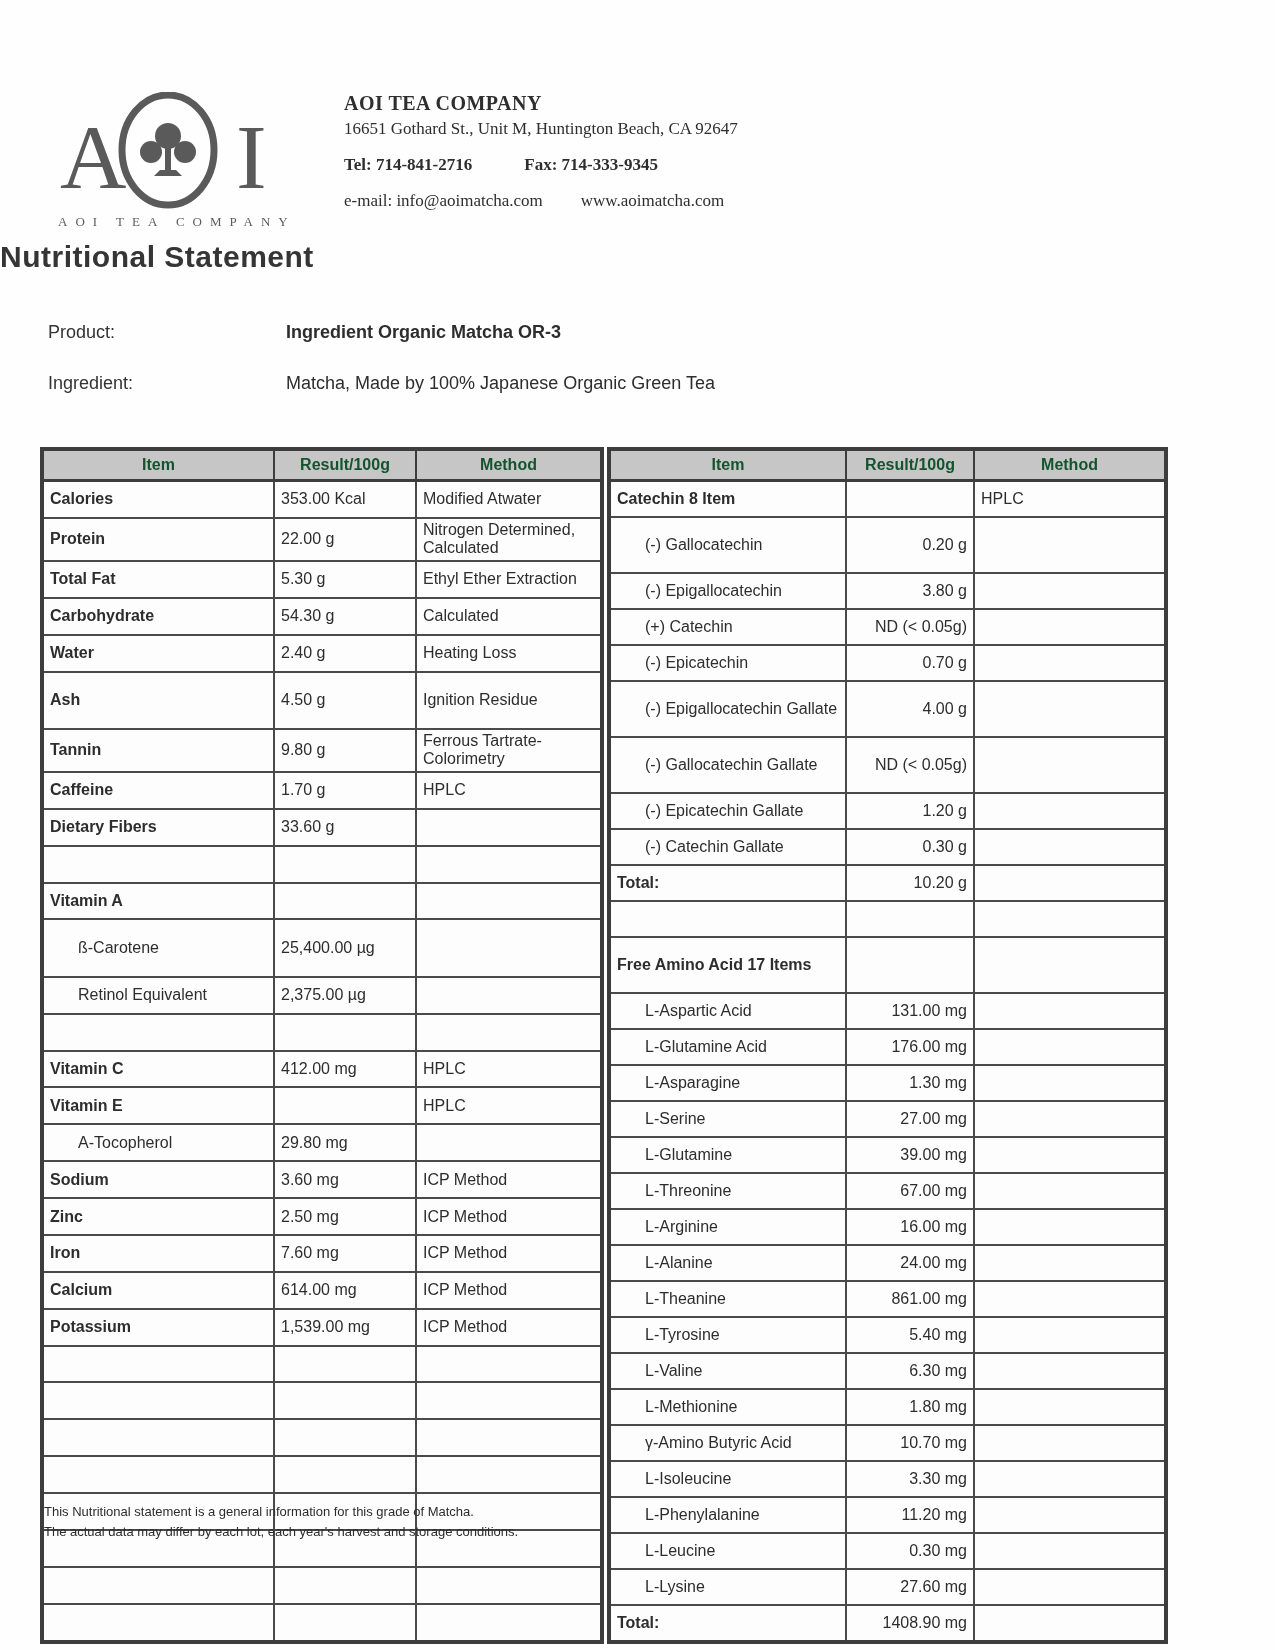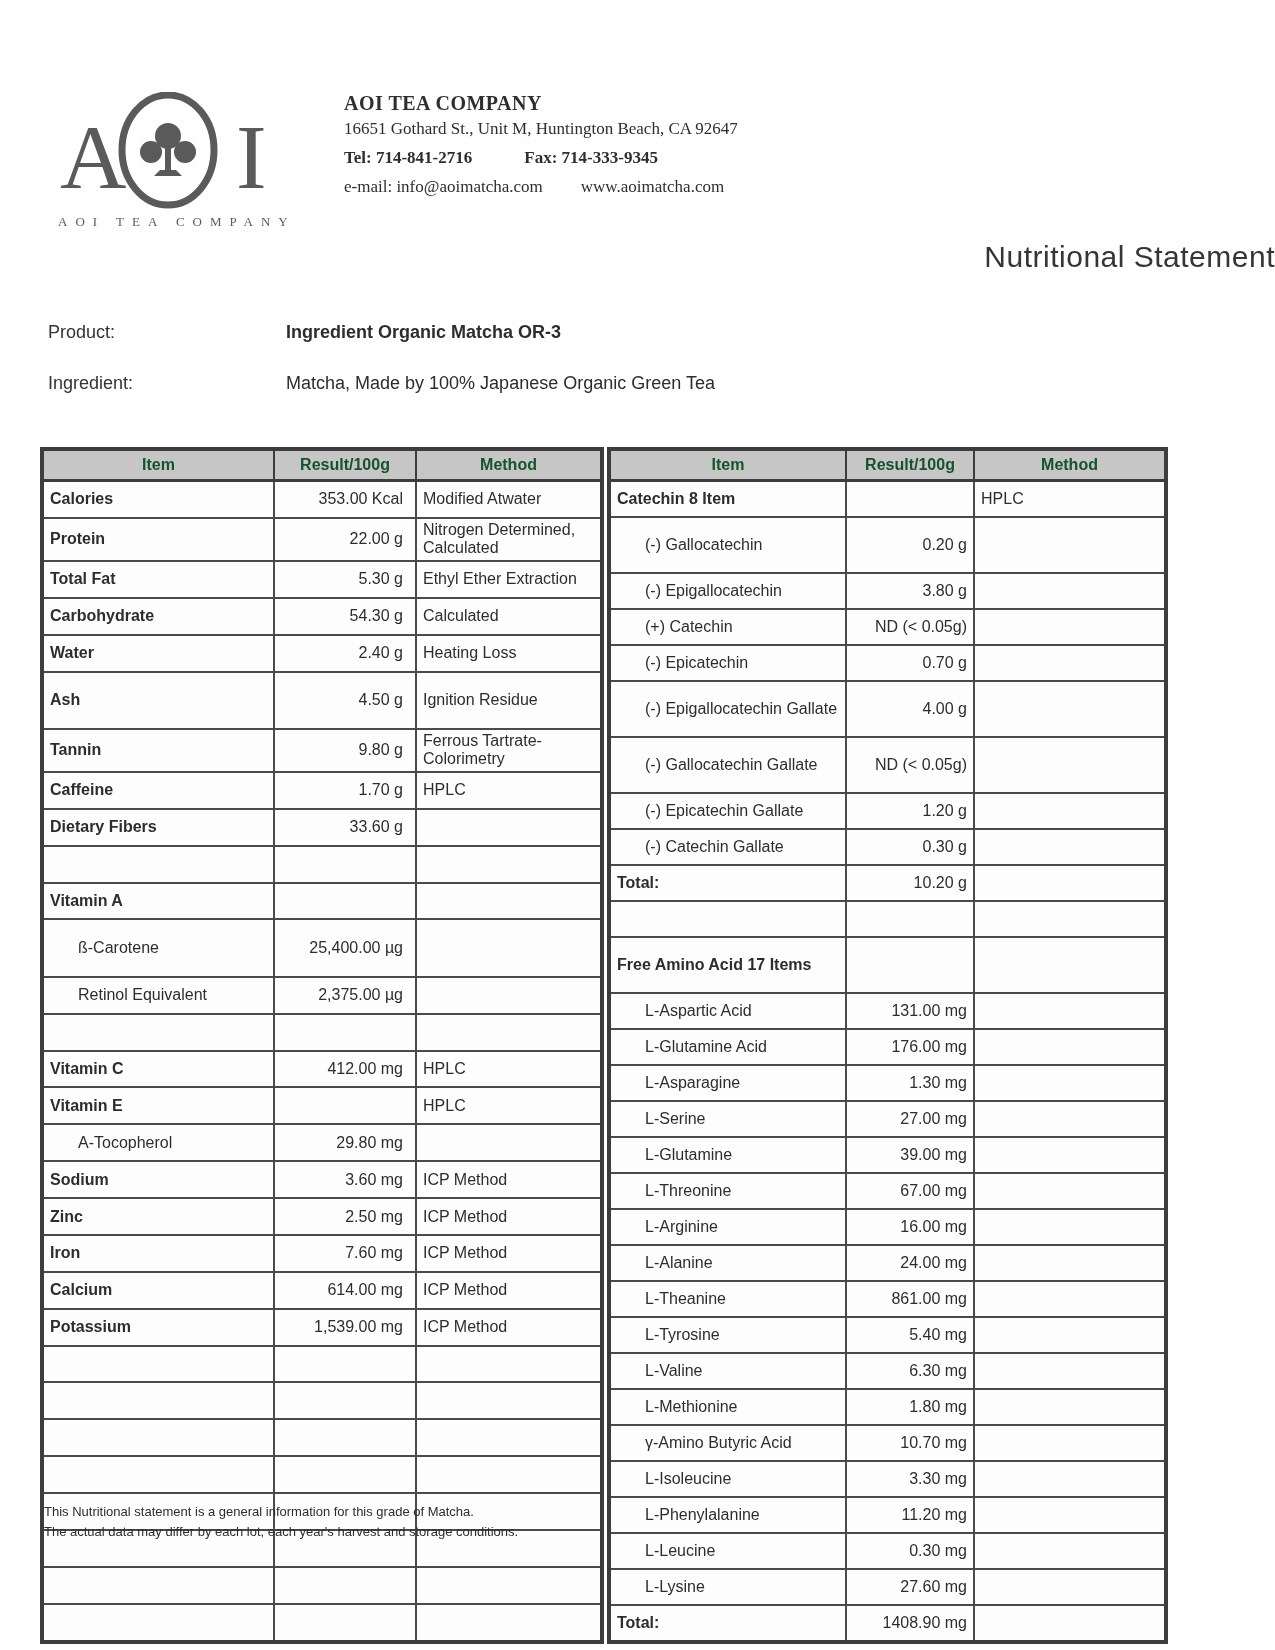--- a/index.html
+++ b/index.html
@@ -25,26 +25,26 @@
     font-size:13px;letter-spacing:8px;color:#5c5c5c;
     margin-top:4px;white-space:nowrap;
   }
   .company{
     margin-left:56px;
     font-family:"Liberation Serif", serif;
     color:#2e2e2e;
   }
   .company .c-name{font-size:20px;font-weight:bold;letter-spacing:.5px;}
   .company .c-line{font-size:17px;font-weight:normal;margin-top:4px;}
-  .company .c-row{display:flex;gap:52px;font-size:17px;font-weight:bold;margin-top:9px;}
+  .company .c-row{display:flex;gap:52px;font-size:17px;font-weight:bold;margin-top:16px;}
   .company .c-row.light{font-weight:normal;gap:38px;}
   
   .doc-title{
     position:absolute;top:240px;left:0;width:100%;
-    text-align:right;font-size:30px;font-weight:normal;color:#353535;
+    text-align:left;font-size:30px;font-weight:bold;color:#353535;
     letter-spacing:.5px;
   }
   
   .meta{position:absolute;left:48px;top:322px;width:900px;font-size:18px;}
   .meta-row{display:flex;margin-bottom:30px;}
   .meta-label{width:238px;color:#333;}
   .meta-value{color:#2d2d2d;}
   .meta-value.b{font-weight:bold;}
   
   .tables{
@@ -71,21 +71,21 @@
     border:2px solid #4a4a4a;
     height:30px;
     padding:2px 6px;
     vertical-align:middle;
     overflow:hidden;
   }
   .t-left col.c-item{width:232px;} .t-left col.c-res{width:142px;} .t-left col.c-meth{width:186px;}
   .t-right col.c-item{width:237px;} .t-right col.c-res{width:128px;} .t-right col.c-meth{width:192px;}
   .ntable td.b{font-weight:bold;}
   .ntable td.sub{padding-left:34px;}
-  .t-left td.res{text-align:right;padding-right:12px;}
+  .t-left td.res{padding-right:12px;}
   .t-right td.res{text-align:right;}
   tr.tall td{height:50px;}
   
   .footnote{
     position:absolute;left:44px;top:1502px;width:1000px;
     font-size:13px;color:#2d2d2d;line-height:1.55;
   }
 </style>
 </head>
 <body>

